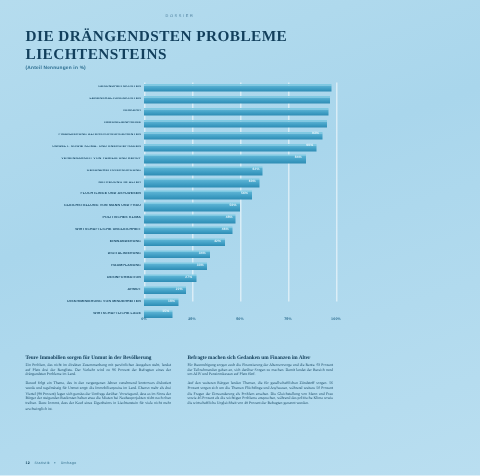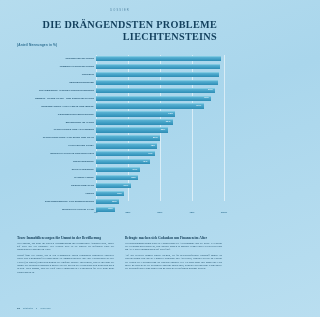--- a/index.html
+++ b/index.html
@@ -15,21 +15,21 @@
   
   .kicker{
     position:absolute;top:9px;left:0;right:0;text-align:center;
     font-family:"Liberation Sans",sans-serif;
     font-size:2.6px;letter-spacing:1.1px;color:#4b7e9c;text-transform:uppercase;
   }
   .title{
     position:absolute;left:17px;top:19px;width:200px;
     font-family:"Liberation Serif",serif;
     font-weight:bold;font-size:10.2px;line-height:11.6px;
-    letter-spacing:.3px;color:#123f5c;text-transform:uppercase;text-align:right;
+    letter-spacing:.3px;color:#123f5c;text-transform:uppercase;
   }
   .subtitle{
     position:absolute;left:17px;top:43px;
     font-size:3.2px;letter-spacing:.15px;color:#2c6establish;
     color:#2c6e90;font-weight:bold;
   }
 
   
   .chart{position:absolute;left:0;top:55px;width:240px;height:160px;}
   .plot{position:absolute;left:96px;top:0;width:128px;height:152px;}

